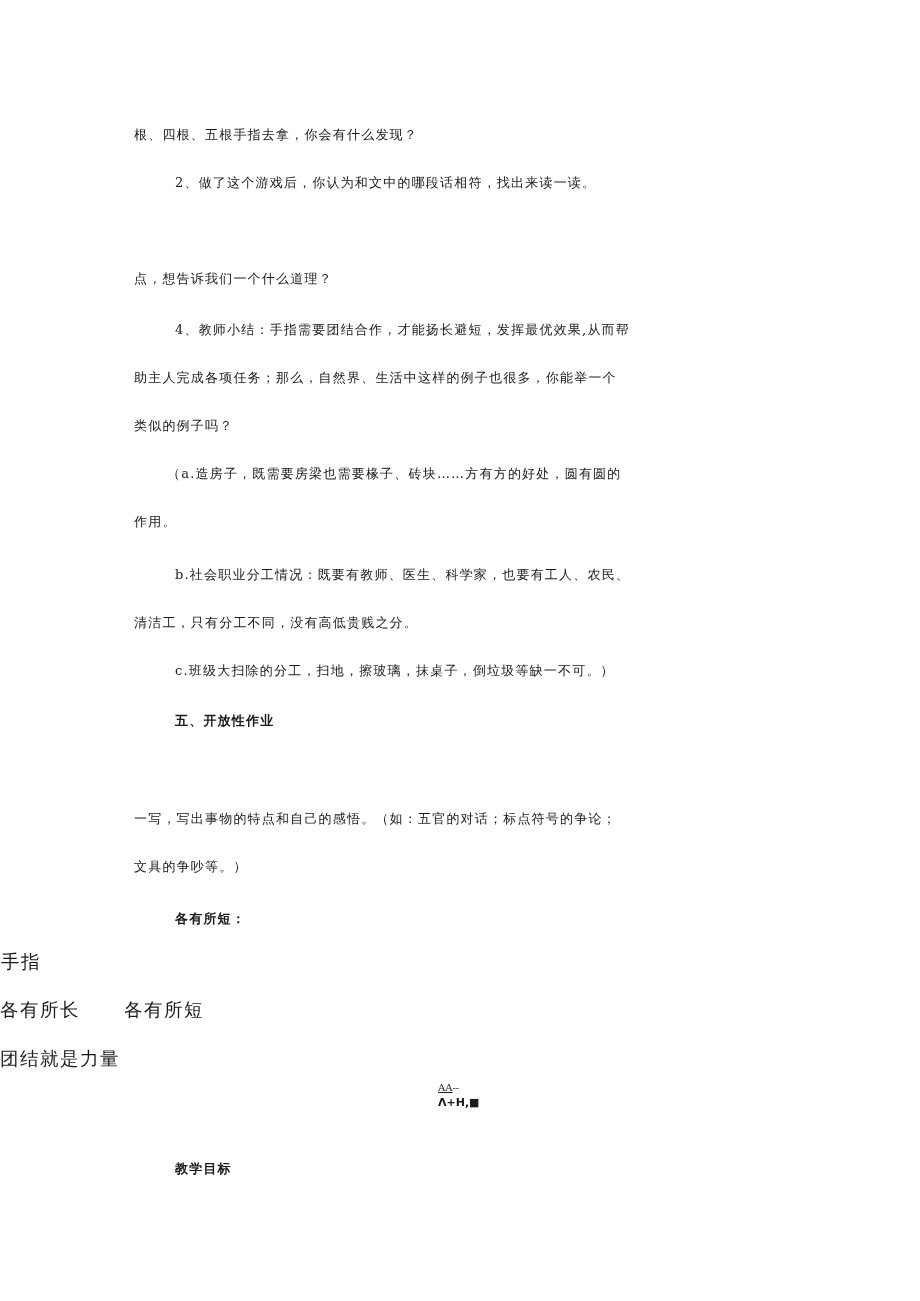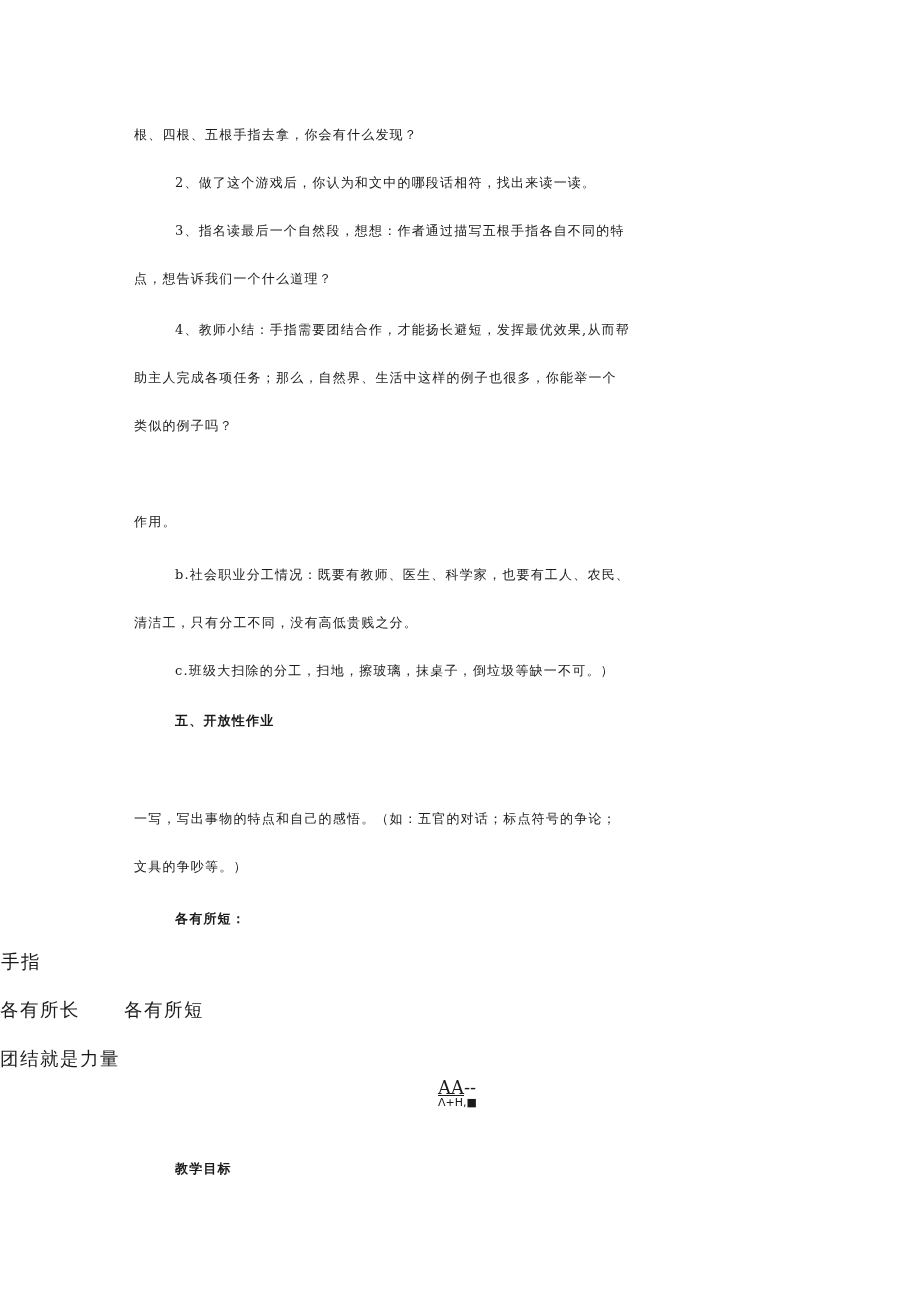--- a/index.html
+++ b/index.html
@@ -54,46 +54,46 @@
     }
     .formula {
       position: absolute;
       left: 438px;
       top: 1080px;
       width: 60px;
       font-family: "DejaVu Sans", "Liberation Sans", sans-serif;
     }
     .formula .top {
       font-family: "DejaVu Serif", serif;
-      font-size: 18px;
+      font-size: 10px;
       line-height: 16px;
       display: block;
     }
     .formula .top .num {
       text-decoration: underline;
     }
     .formula .bot {
       font-size: 11px;
       line-height: 14px;
       display: block;
-      font-weight: normal;
+      font-weight: bold;
     }
   </style>
 </head>
 <body>
 
 <div class="page">
 
   <div class="line" style="top:123px">根、四根、五根手指去拿，你会有什么发现？</div>
   <div class="line indent" style="top:171px">2、做了这个游戏后，你认为和文中的哪段话相符，找出来读一读。</div>
-  <div class="line indent" style="top:219px">3、指名读最后一个自然段，想想：作者通过描写五根手指各自不同的特</div>
   <div class="line" style="top:267px">点，想告诉我们一个什么道理？</div>
   <div class="line indent" style="top:318px">4、教师小结：手指需要团结合作，才能扬长避短，发挥最优效果,从而帮</div>
   <div class="line" style="top:366px">助主人完成各项任务；那么，自然界、生活中这样的例子也很多，你能举一个</div>
   <div class="line" style="top:414px">类似的例子吗？</div>
+  <div class="line indent" style="top:462px; left:155px">（a.造房子，既需要房梁也需要椽子、砖块……方有方的好处，圆有圆的</div>
   <div class="line" style="top:510px">作用。</div>
   <div class="line indent" style="top:563px">b.社会职业分工情况：既要有教师、医生、科学家，也要有工人、农民、</div>
   <div class="line" style="top:611px">清洁工，只有分工不同，没有高低贵贱之分。</div>
   <div class="line indent" style="top:659px">c.班级大扫除的分工，扫地，擦玻璃，抹桌子，倒垃圾等缺一不可。）</div>
   <div class="line indent bold" style="top:709px">五、开放性作业</div>
   <div class="line" style="top:807px">一写，写出事物的特点和自己的感悟。（如：五官的对话；标点符号的争论；</div>
   <div class="line" style="top:855px">文具的争吵等。）</div>
   <div class="line indent bold" style="top:907px">各有所短：</div>
 
   <div class="center" style="top:950px; left:1px">手指</div>

